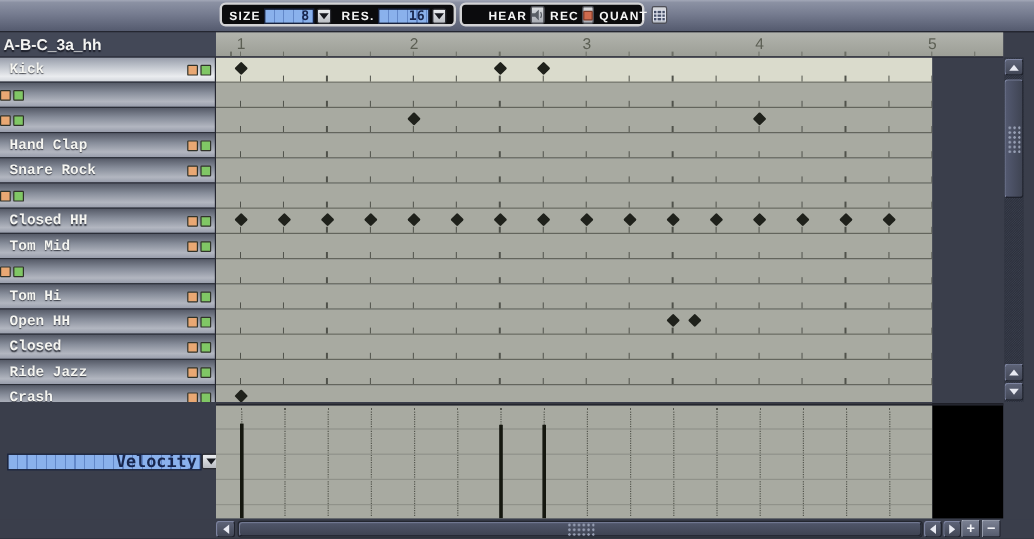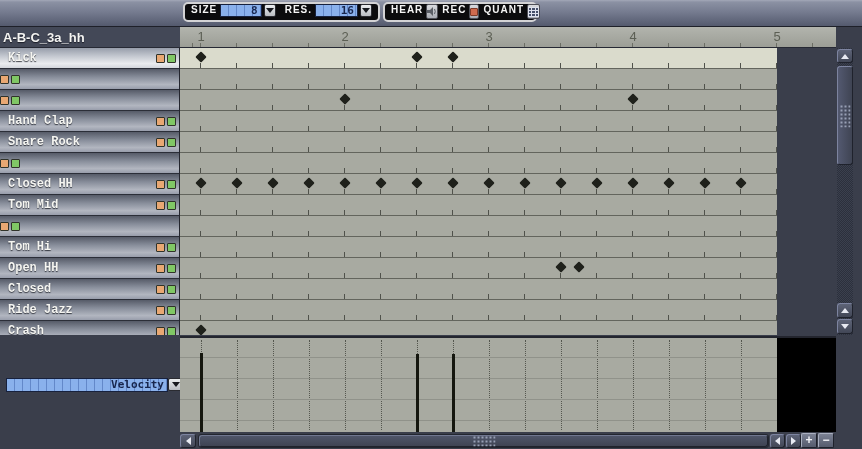--- a/index.html
+++ b/index.html
@@ -11,21 +11,21 @@
   }
   
   #topbar {
     position:absolute; left:0; top:0; width:862px; height:27px;
     background:linear-gradient(180deg,#a3a8b8 0%,#8b91a3 8%,#767c90 45%,#545a6e 100%);
     border-bottom:1px solid #1e2029;
   }
   .tgroup {
     position:absolute; top:2px; height:20px; background:#0b0b0d;
     border:2px solid #d3d3d5; border-radius:5px;
-    display:flex; align-items:flex-start; padding:0 6px;
+    display:flex; align-items:flex-end; padding:0 6px;
   }
   #group-sizeres { left:183px; width:197px; }
   #group-hearrec { left:383px; width:154px; }
   .tlabel {
     color:#f5f5f5; font-size:10px; font-weight:bold; letter-spacing:1px;
     margin:0 3px 0 4px; white-space:nowrap;
   }
   .lcd {
     height:13px; border:1px solid #17213d;
     background:repeating-linear-gradient(90deg,#8ab1ec 0 7px,#6388c9 7px 8px);
@@ -108,21 +108,21 @@
   .note-diamond {
     position:absolute; top:5px; width:8px; height:8px; background:#1f211b;
     transform:rotate(45deg); border-radius:1px;
   }
   
   #velocity-left {
     position:absolute; left:0; top:336px; width:180px; height:97px; background:#3a3e4b;
   }
   #velocity-lcd {
     position:absolute; left:6px; top:42px; width:162px; height:14px;
-    font-size:11px; line-height:12px;
+    font-size:14px; line-height:12px;
   }
   #velocity-combo { position:absolute; left:166px; top:42px; }
   #velocity-pane {
     position:absolute; left:180px; top:336px; width:597px; height:96px;
     background:#a8aaa1; border-top:2px solid #23252e; overflow:hidden;
   }
   .vgrid-dotline {
     position:absolute; top:2px; bottom:2px; width:0;
     border-left:1px dotted #55574f;
   }
@@ -195,21 +195,21 @@
       <div class="combo-btn">
           <span class="tri-dn"></span>
         </div>
       <span class="tlabel" style="margin-left:9px">RES.</span>
       <div class="lcd" style="width:53px">16</div>
       <div class="combo-btn">
           <span class="tri-dn"></span>
         </div>
     </div>
     <div class="tgroup" id="group-hearrec">
-      <span class="tlabel" style="margin-left:0">HEAR</span>
+      <span class="tlabel" style="margin-left:16px">HEAR</span>
       <div class="mini-btn" style="margin-left:0">
         <svg width="10" height="9" viewBox="0 0 10 9">
           <polygon points="0,3 3,3 6,0 6,9 3,6 0,6" fill="#5a5e66"></polygon>
           <path d="M7.5,2 Q9,4.5 7.5,7" stroke="#5a5e66" stroke-width="1" fill="none"></path>
         </svg>
       </div>
       <span class="tlabel">REC</span>
       <div class="mini-btn" style="margin-left:0">
         <div class="rec-dot"></div>
       </div>

